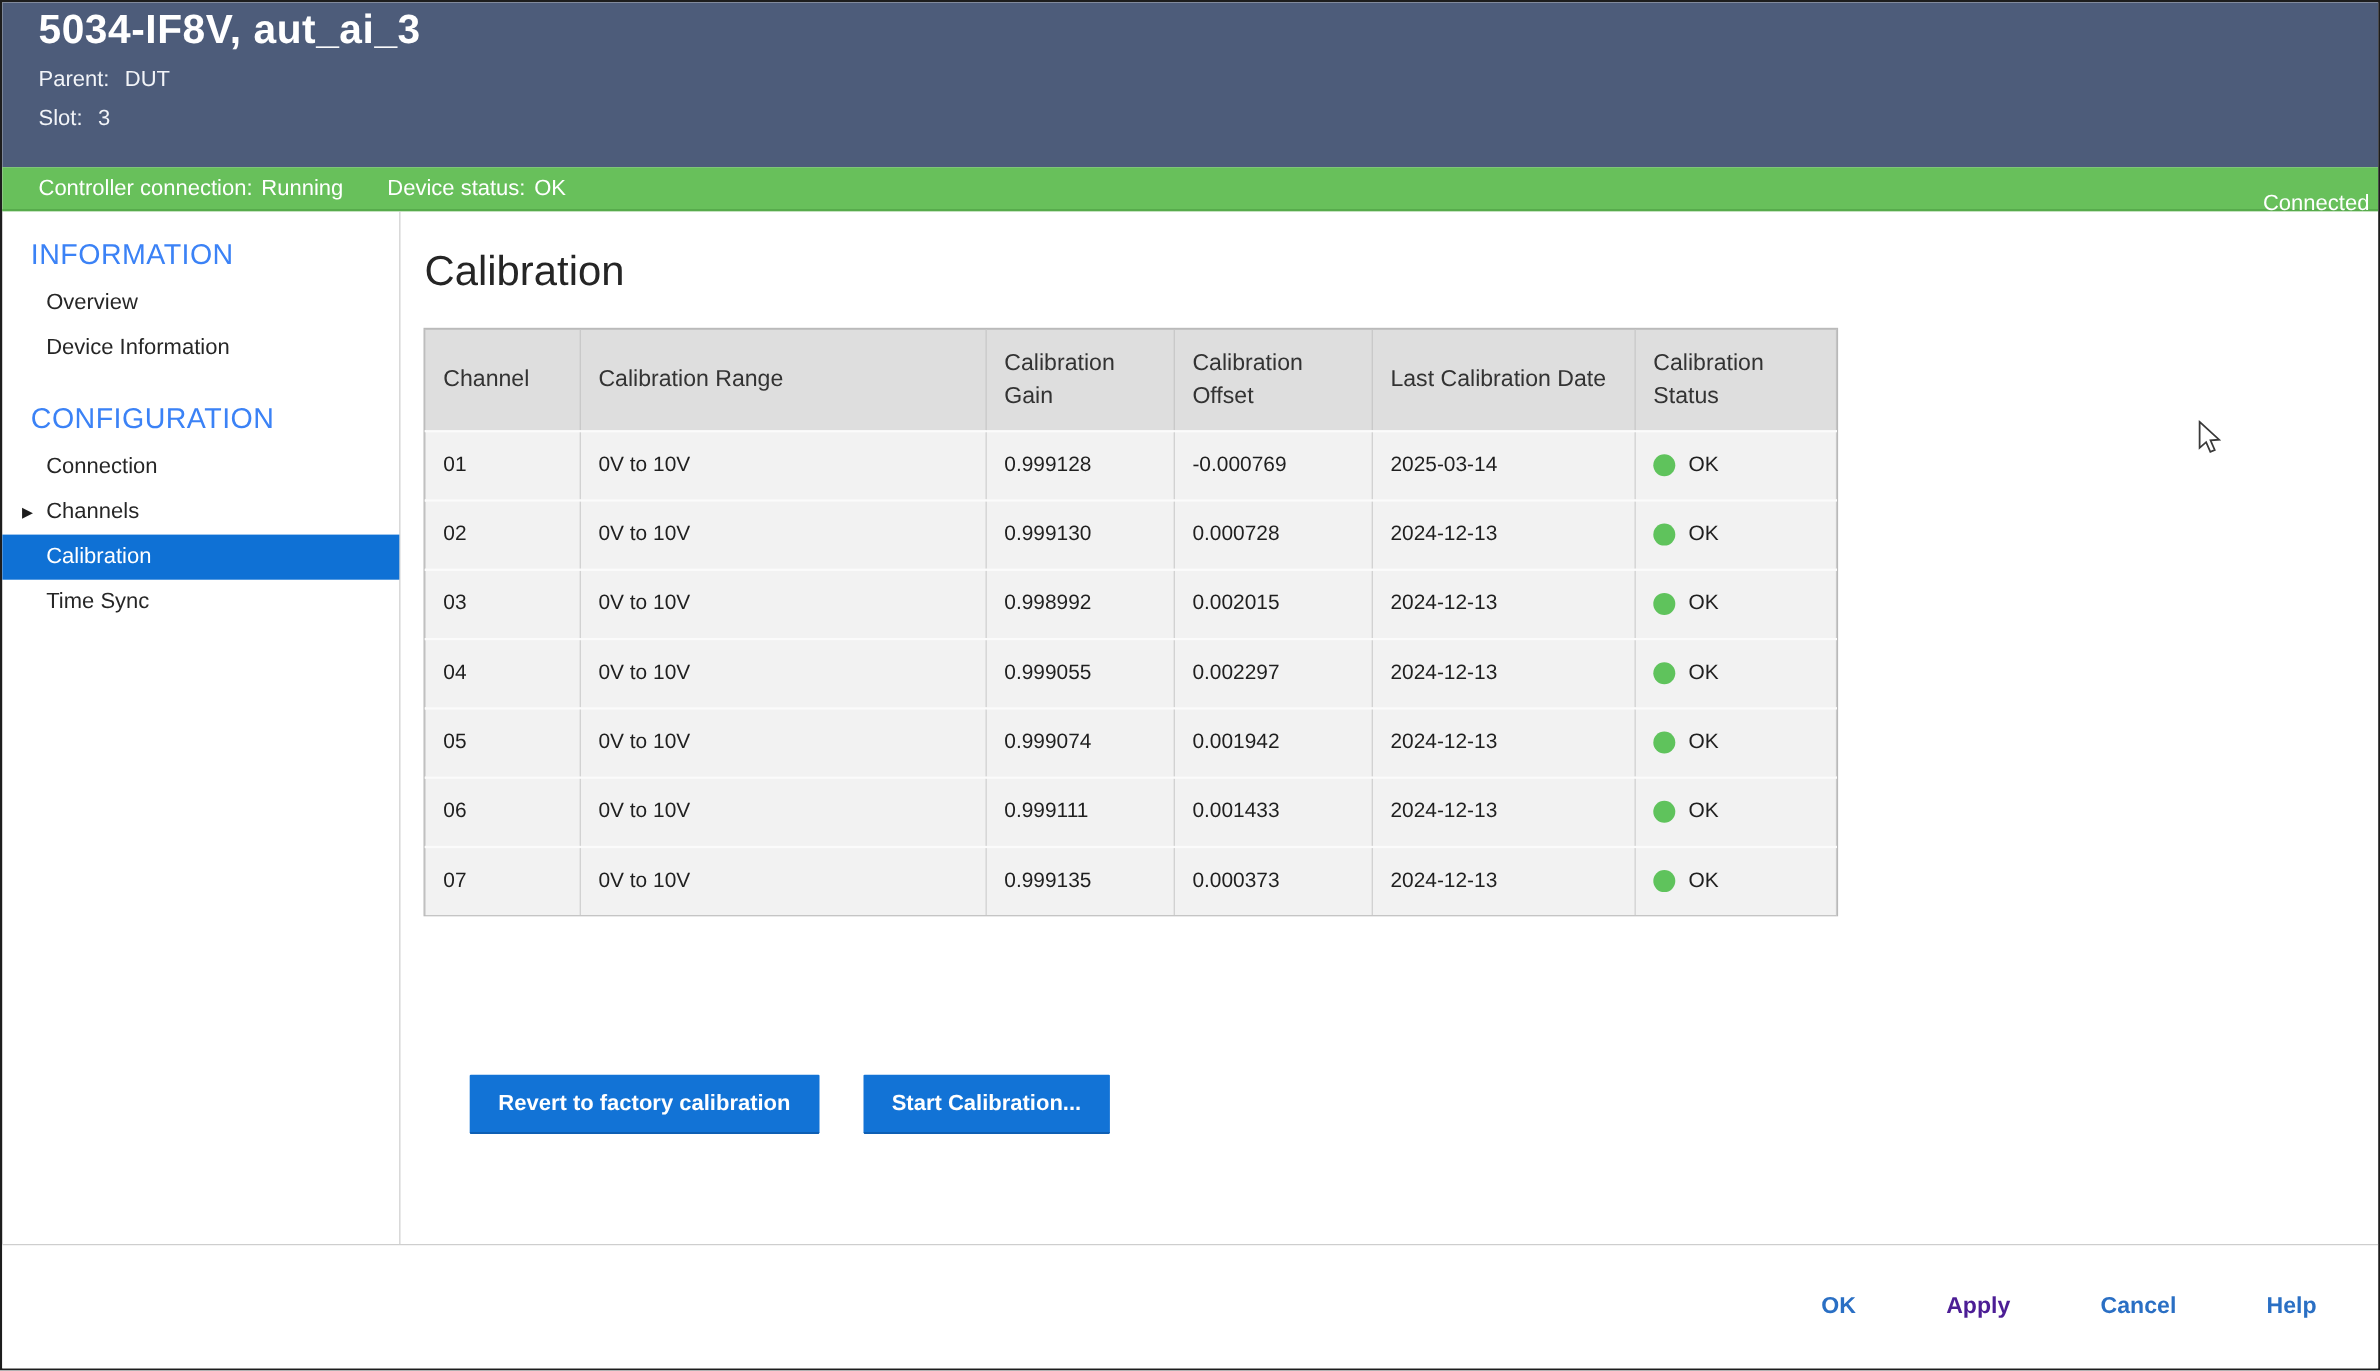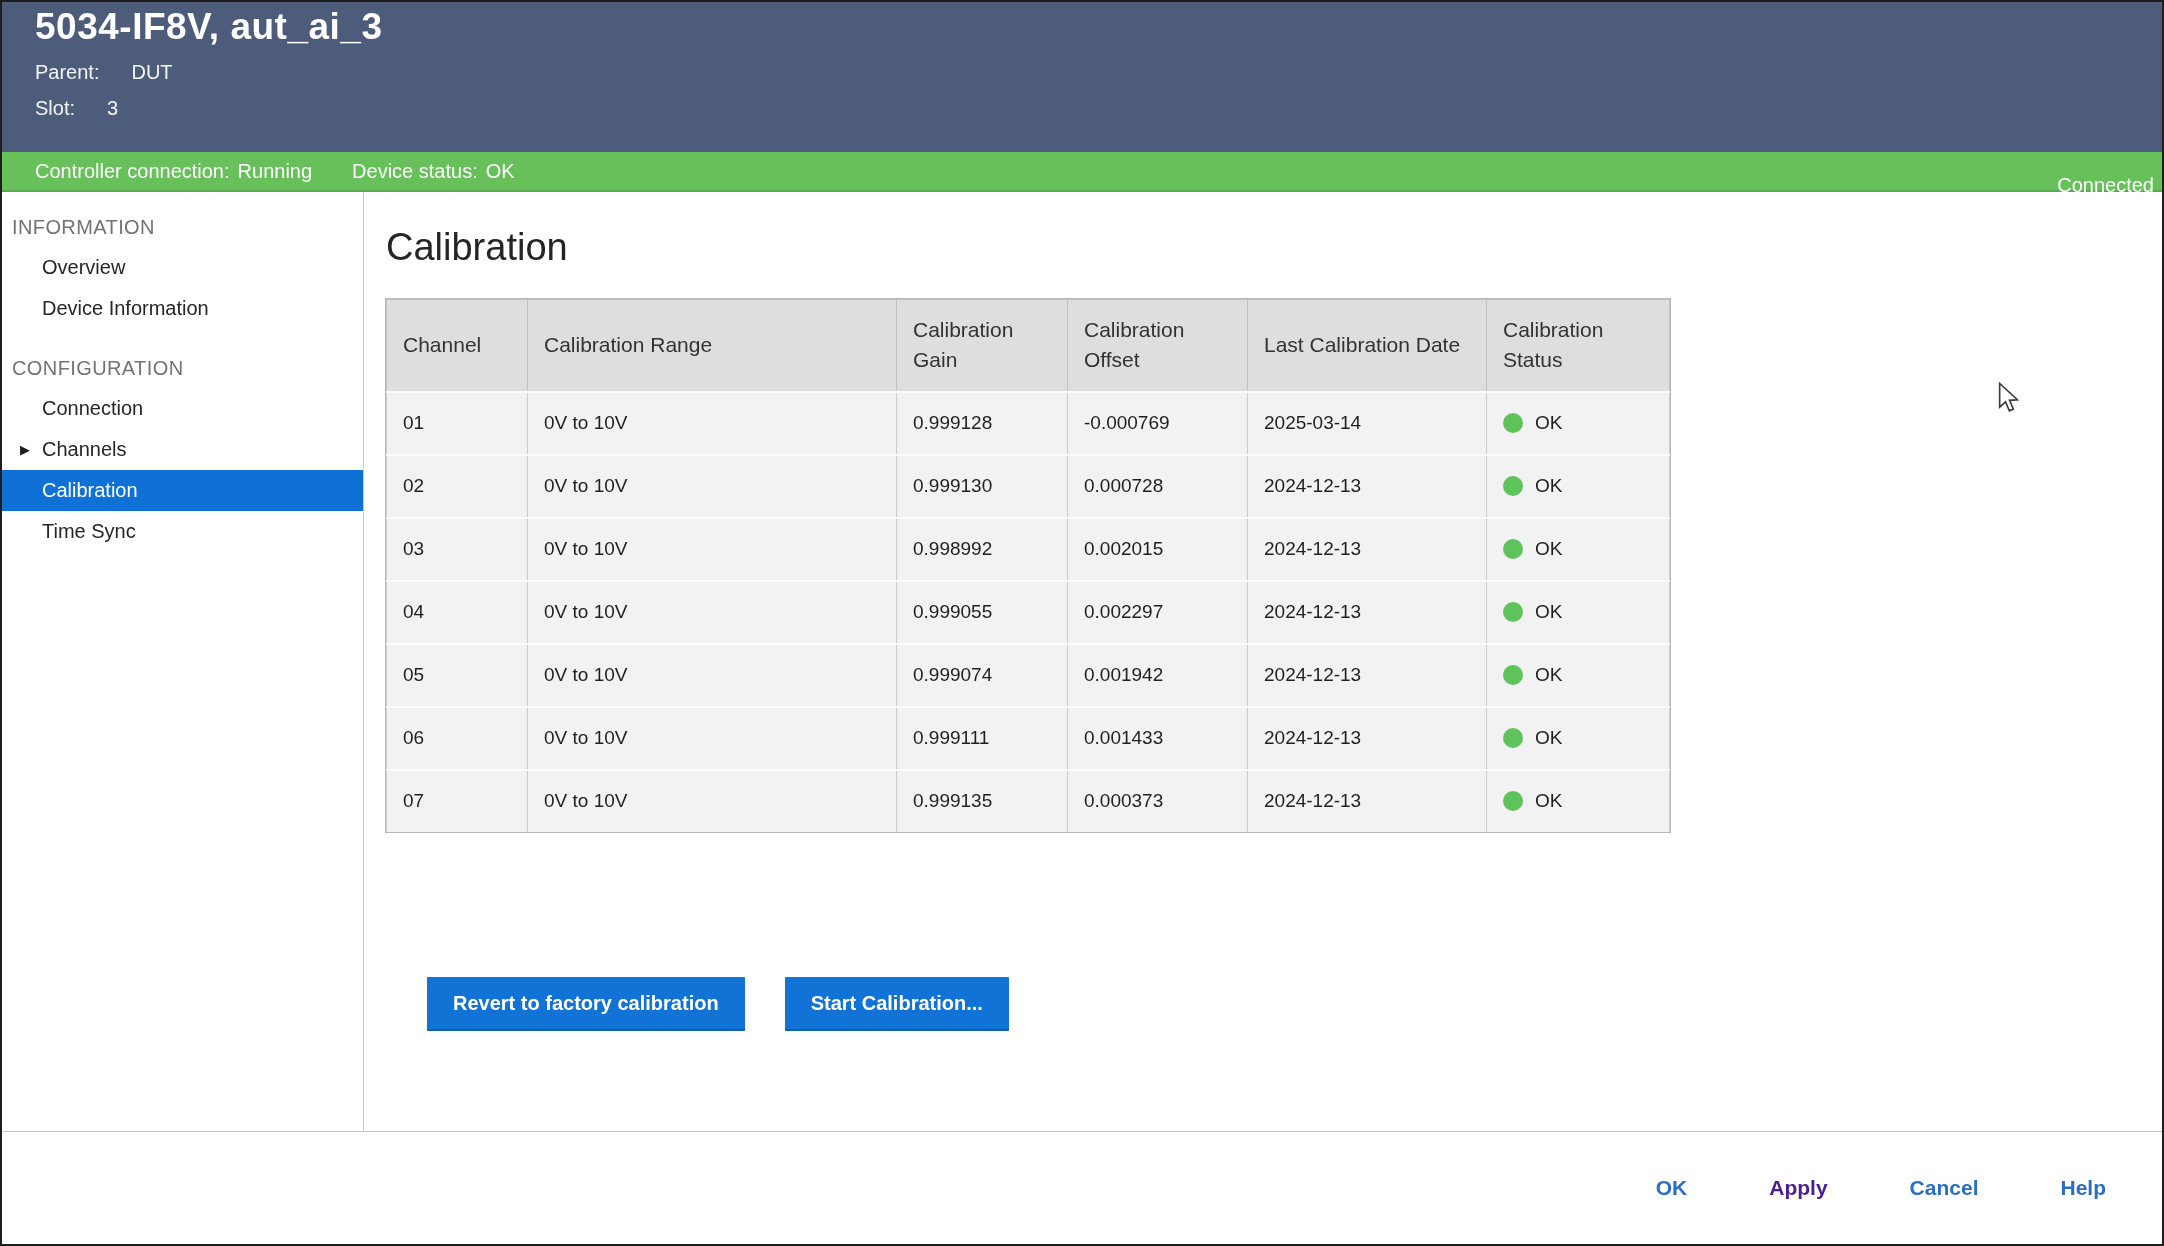--- a/index.html
+++ b/index.html
@@ -25,21 +25,21 @@
   .app-title {
     font-size: 37px;
     font-weight: bold;
     letter-spacing: 0.5px;
   }
   .app-subline {
     font-size: 20px;
     margin-top: 13px;
     color: #f2f4f8;
   }
-  .app-subline .sub-label { margin-right: 32px; }
+  .app-subline .sub-label { margin-right: 14px; }
 
   
   .status-bar {
     height: 40px;
     background: #68c05b;
     border-bottom: 2px solid #57ab4c;
     color: #ffffff;
     font-size: 20px;
     display: flex;
     align-items: center;
@@ -56,24 +56,24 @@
   }
 
   
   .sidebar {
     width: 362px;
     border-right: 1px solid #c9c9c9;
     padding-top: 14px;
     flex-shrink: 0;
   }
   .nav-section-title {
-    font-size: 20px;
-    color: #737373;
+    font-size: 26px;
+    color: #3b82f6;
     letter-spacing: 0.4px;
-    padding: 10px 0 8px 10px;
+    padding: 10px 0 8px 26px;
   }
   .nav-item {
     position: relative;
     font-size: 20px;
     color: #262626;
     padding: 9px 0 9px 40px;
     cursor: pointer;
     white-space: nowrap;
   }
   .nav-item.selected {

